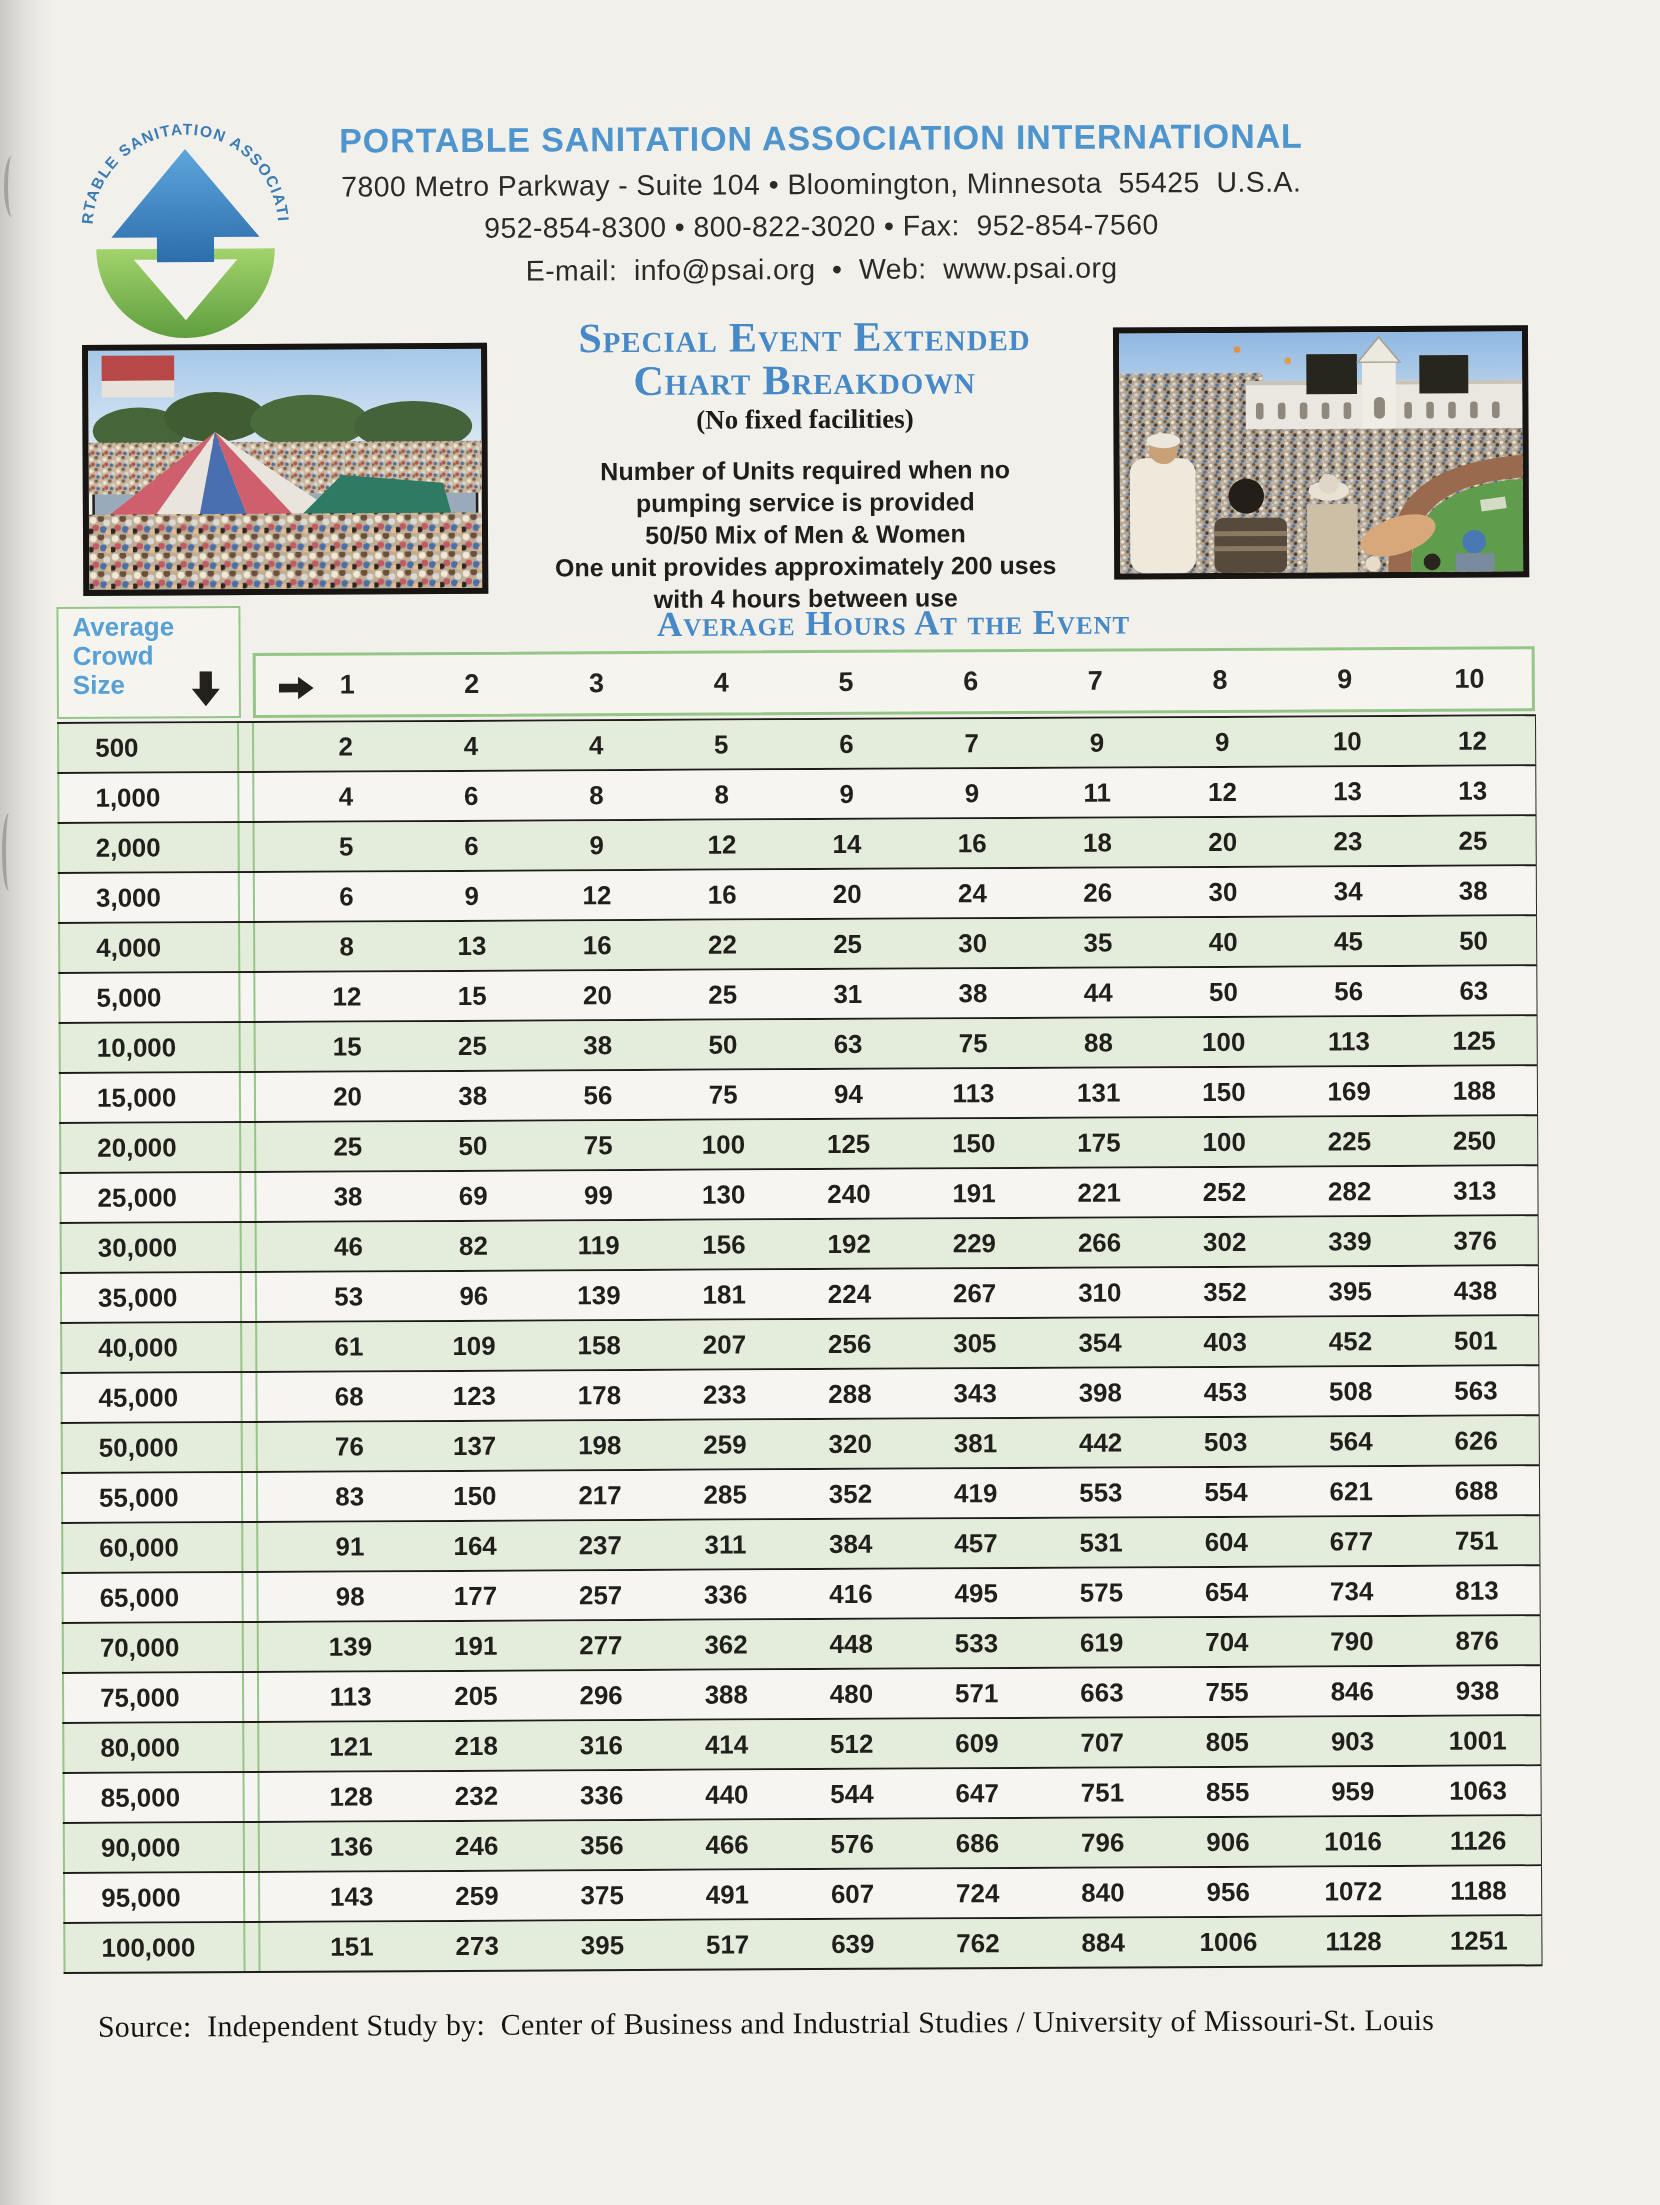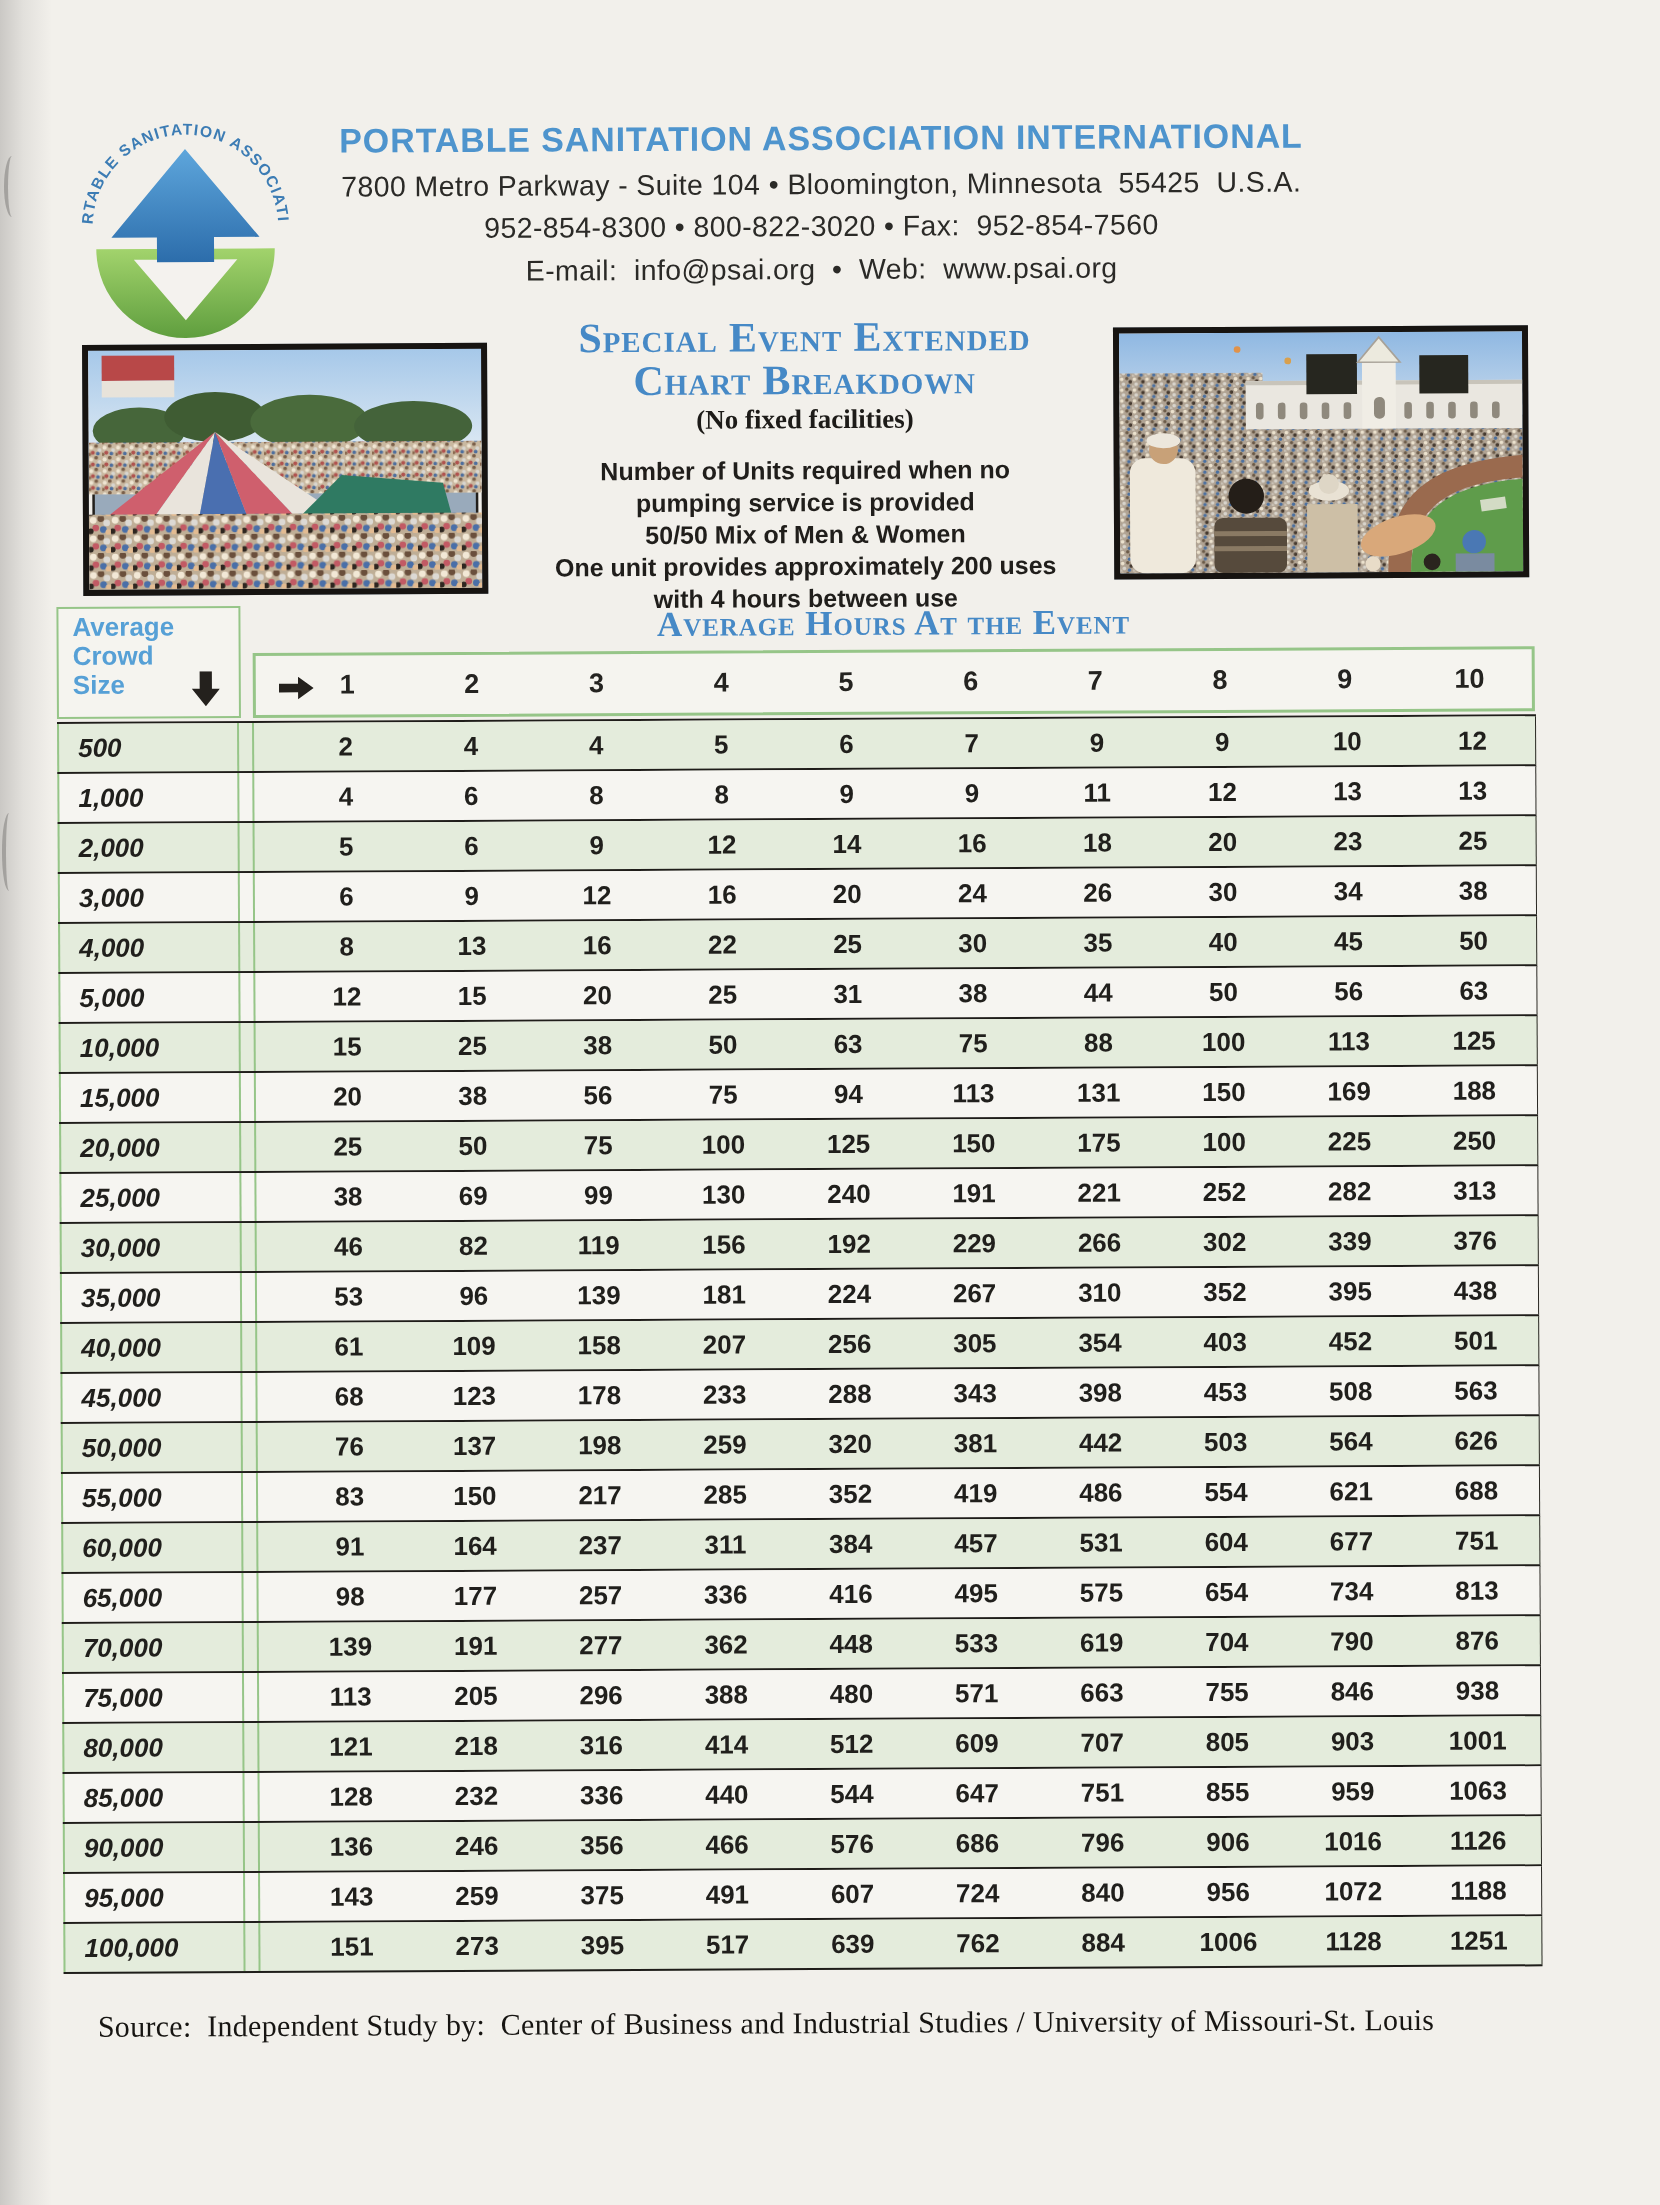--- a/index.html
+++ b/index.html
@@ -48,21 +48,21 @@
     align-items:center;padding-left:29px;}
   .col-header span{text-align:center;font-weight:bold;font-size:27px;color:#242320;}
   .right-arrow{position:absolute;left:22.5px;top:21px;}
 
   
   #tableBody{position:absolute;left:59px;top:718px;width:1479px;border-top:2.6px solid #1f1d1a;}
   .trow{display:flex;height:50px;box-sizing:border-box;border-bottom:2.6px solid #1f1d1a;}
   .trow.grn{background:#e4ecdc;}
   .trow.alt{background:#f6f5f1;}
   .tlabel{width:182px;box-sizing:border-box;border-left:2.6px solid #96c588;border-right:2.6px solid #96c588;
-    display:flex;align-items:center;padding-left:19px;font-weight:bold;font-size:26px;color:#201f1c;font-style:italic;}
+    display:flex;align-items:center;padding-left:36px;font-weight:bold;font-size:26px;color:#201f1c;}
   .tgap{width:13px;}
   .tdata{flex:1;box-sizing:border-box;border-left:2.6px solid #96c588;border-right:1.7px solid #2a2823;
     display:grid;grid-template-columns:repeat(10,1fr);align-items:center;padding-left:29px;}
   .tdata span{text-align:center;font-weight:bold;font-size:26px;color:#201f1c;}
 
   .source{position:absolute;left:93px;top:2006px;font-family:"Liberation Serif",serif;
     font-size:30px;color:#171512;letter-spacing:0.3px;white-space:pre-wrap;}
 </style>
 </head>
 <body>
@@ -497,21 +497,21 @@
       <div class="trow alt">
         <div class="tlabel">55,000</div>
         <div class="tgap"></div>
         <div class="tdata">
           <span>83</span>
           <span>150</span>
           <span>217</span>
           <span>285</span>
           <span>352</span>
           <span>419</span>
-          <span>486</span>
+          <span>553</span>
           <span>554</span>
           <span>621</span>
           <span>688</span>
         </div>
       </div>
       <div class="trow grn">
         <div class="tlabel">60,000</div>
         <div class="tgap"></div>
         <div class="tdata">
           <span>91</span>

